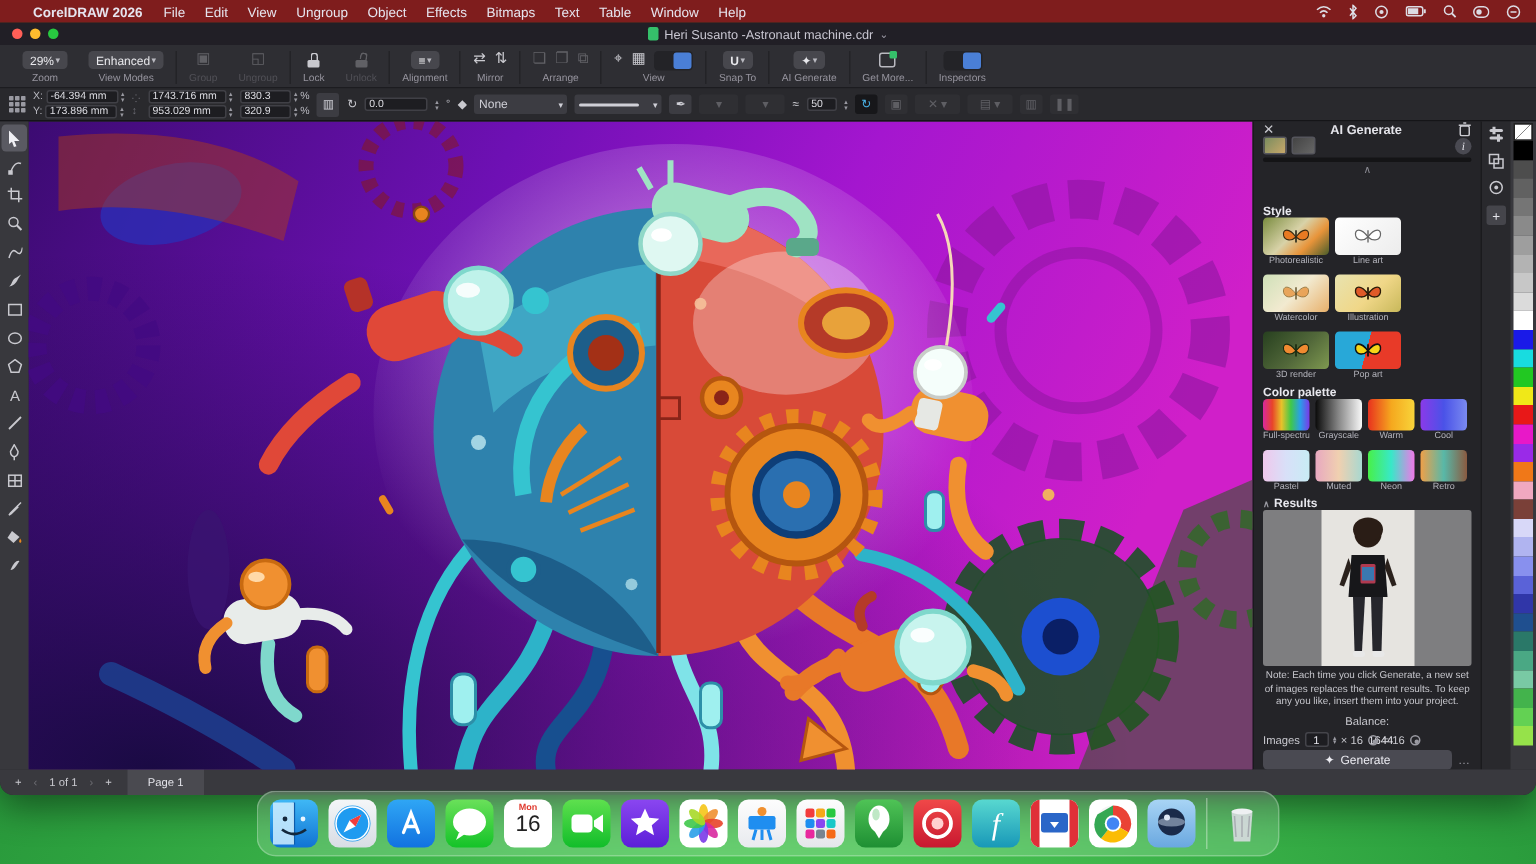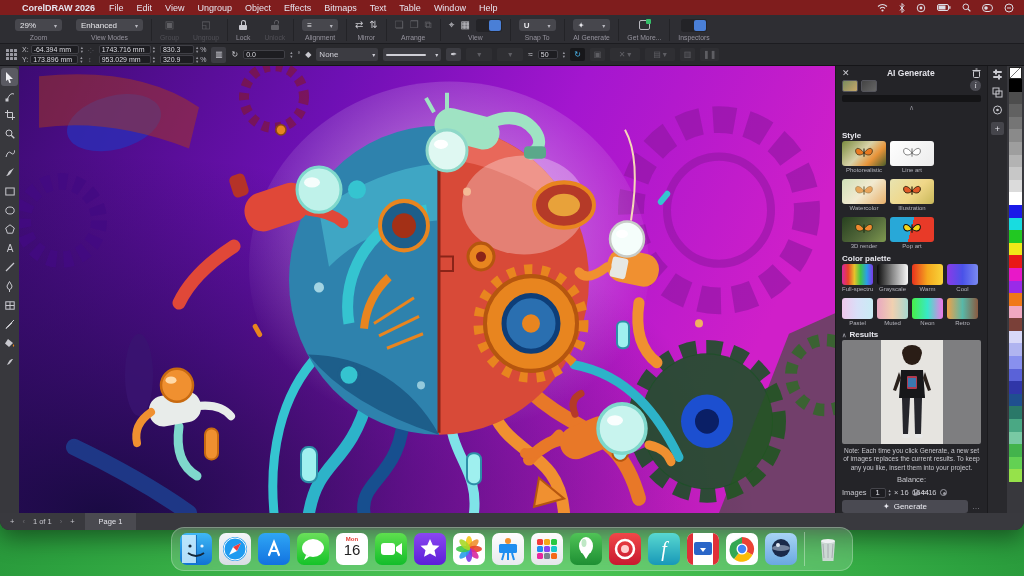--- a/index.html
+++ b/index.html
@@ -37,21 +37,21 @@
   .doc-ic { width:7px; height:9px; background:#35c06a; border-radius:1.5px; display:inline-block; }
 
   
   .toolbar { height:29px; background:#2e2e33; border-bottom:1px solid #1c1c20;
     display:flex; align-items:stretch; padding:2px 8px 0 8px; }
   .tgroup { display:flex; flex-direction:column; align-items:center; justify-content:space-between;
     padding:1px 7px 2px 7px; }
   .tgroup .row { display:flex; align-items:center; gap:6px; height:14px; }
   .tgroup .glabel { font-size:6.8px; color:#96949e; white-space:nowrap; }
   .pillbtn { background:#47474d; border-radius:3px; font-size:8px; color:#e8e8ec;
-    padding:1px 5px; display:flex; align-items:center; gap:18px; height:12px; white-space:nowrap;}
+    padding:1px 5px; display:flex; align-items:center; gap:1px; height:12px; white-space:nowrap;}
   .pillbtn .car { font-size:6px; color:#b9b9c0; }
   .tico { font-size:10px; color:#c9c9cf; line-height:12px; }
   .dim { opacity:.32; }
   .vsep { width:1px; background:#232327; margin:2px 1px; }
   .lockic { position:relative; width:8px; height:10px; }
   .lockic .sh { position:absolute; top:0; left:1.5px; width:5px; height:5px;
     border:1.2px solid #c9c9cf; border-bottom:none; border-radius:3px 3px 0 0; }
   .lockic .bd { position:absolute; bottom:0; left:0; width:8px; height:5.5px;
     background:#c9c9cf; border-radius:1px; }
   .toggle { width:26px; height:13px; background:#232327; border-radius:3px; position:relative; }
@@ -217,20 +217,32 @@
   <span class="sico">
       <svg width="10" height="10">
         <circle cx="5" cy="5" r="4" stroke="#dcdce4" fill="none"></circle>
         <line x1="3" y1="5" x2="7" y2="5" stroke="#dcdce4"></line>
       </svg>
     </span>
 </div>
 
 <div class="window">
 
+  <div class="titlebar">
+    <div class="lights">
+      <span class="light l-red"></span>
+      <span class="light l-yel"></span>
+      <span class="light l-grn"></span>
+    </div>
+    <div class="doc-title">
+      <span class="doc-ic"></span>
+      <span>Heri Susanto -Astronaut machine.cdr</span>
+      <span style="font-size:7px;color:#9a98a4;">⌄</span>
+    </div>
+  </div>
 
   <div class="toolbar">
     <div class="tgroup">
       <div class="row">
           <span class="pillbtn">
             <span>29%</span>
             <span class="car">▾</span>
           </span>
         </div>
       <span class="glabel">Zoom</span>

